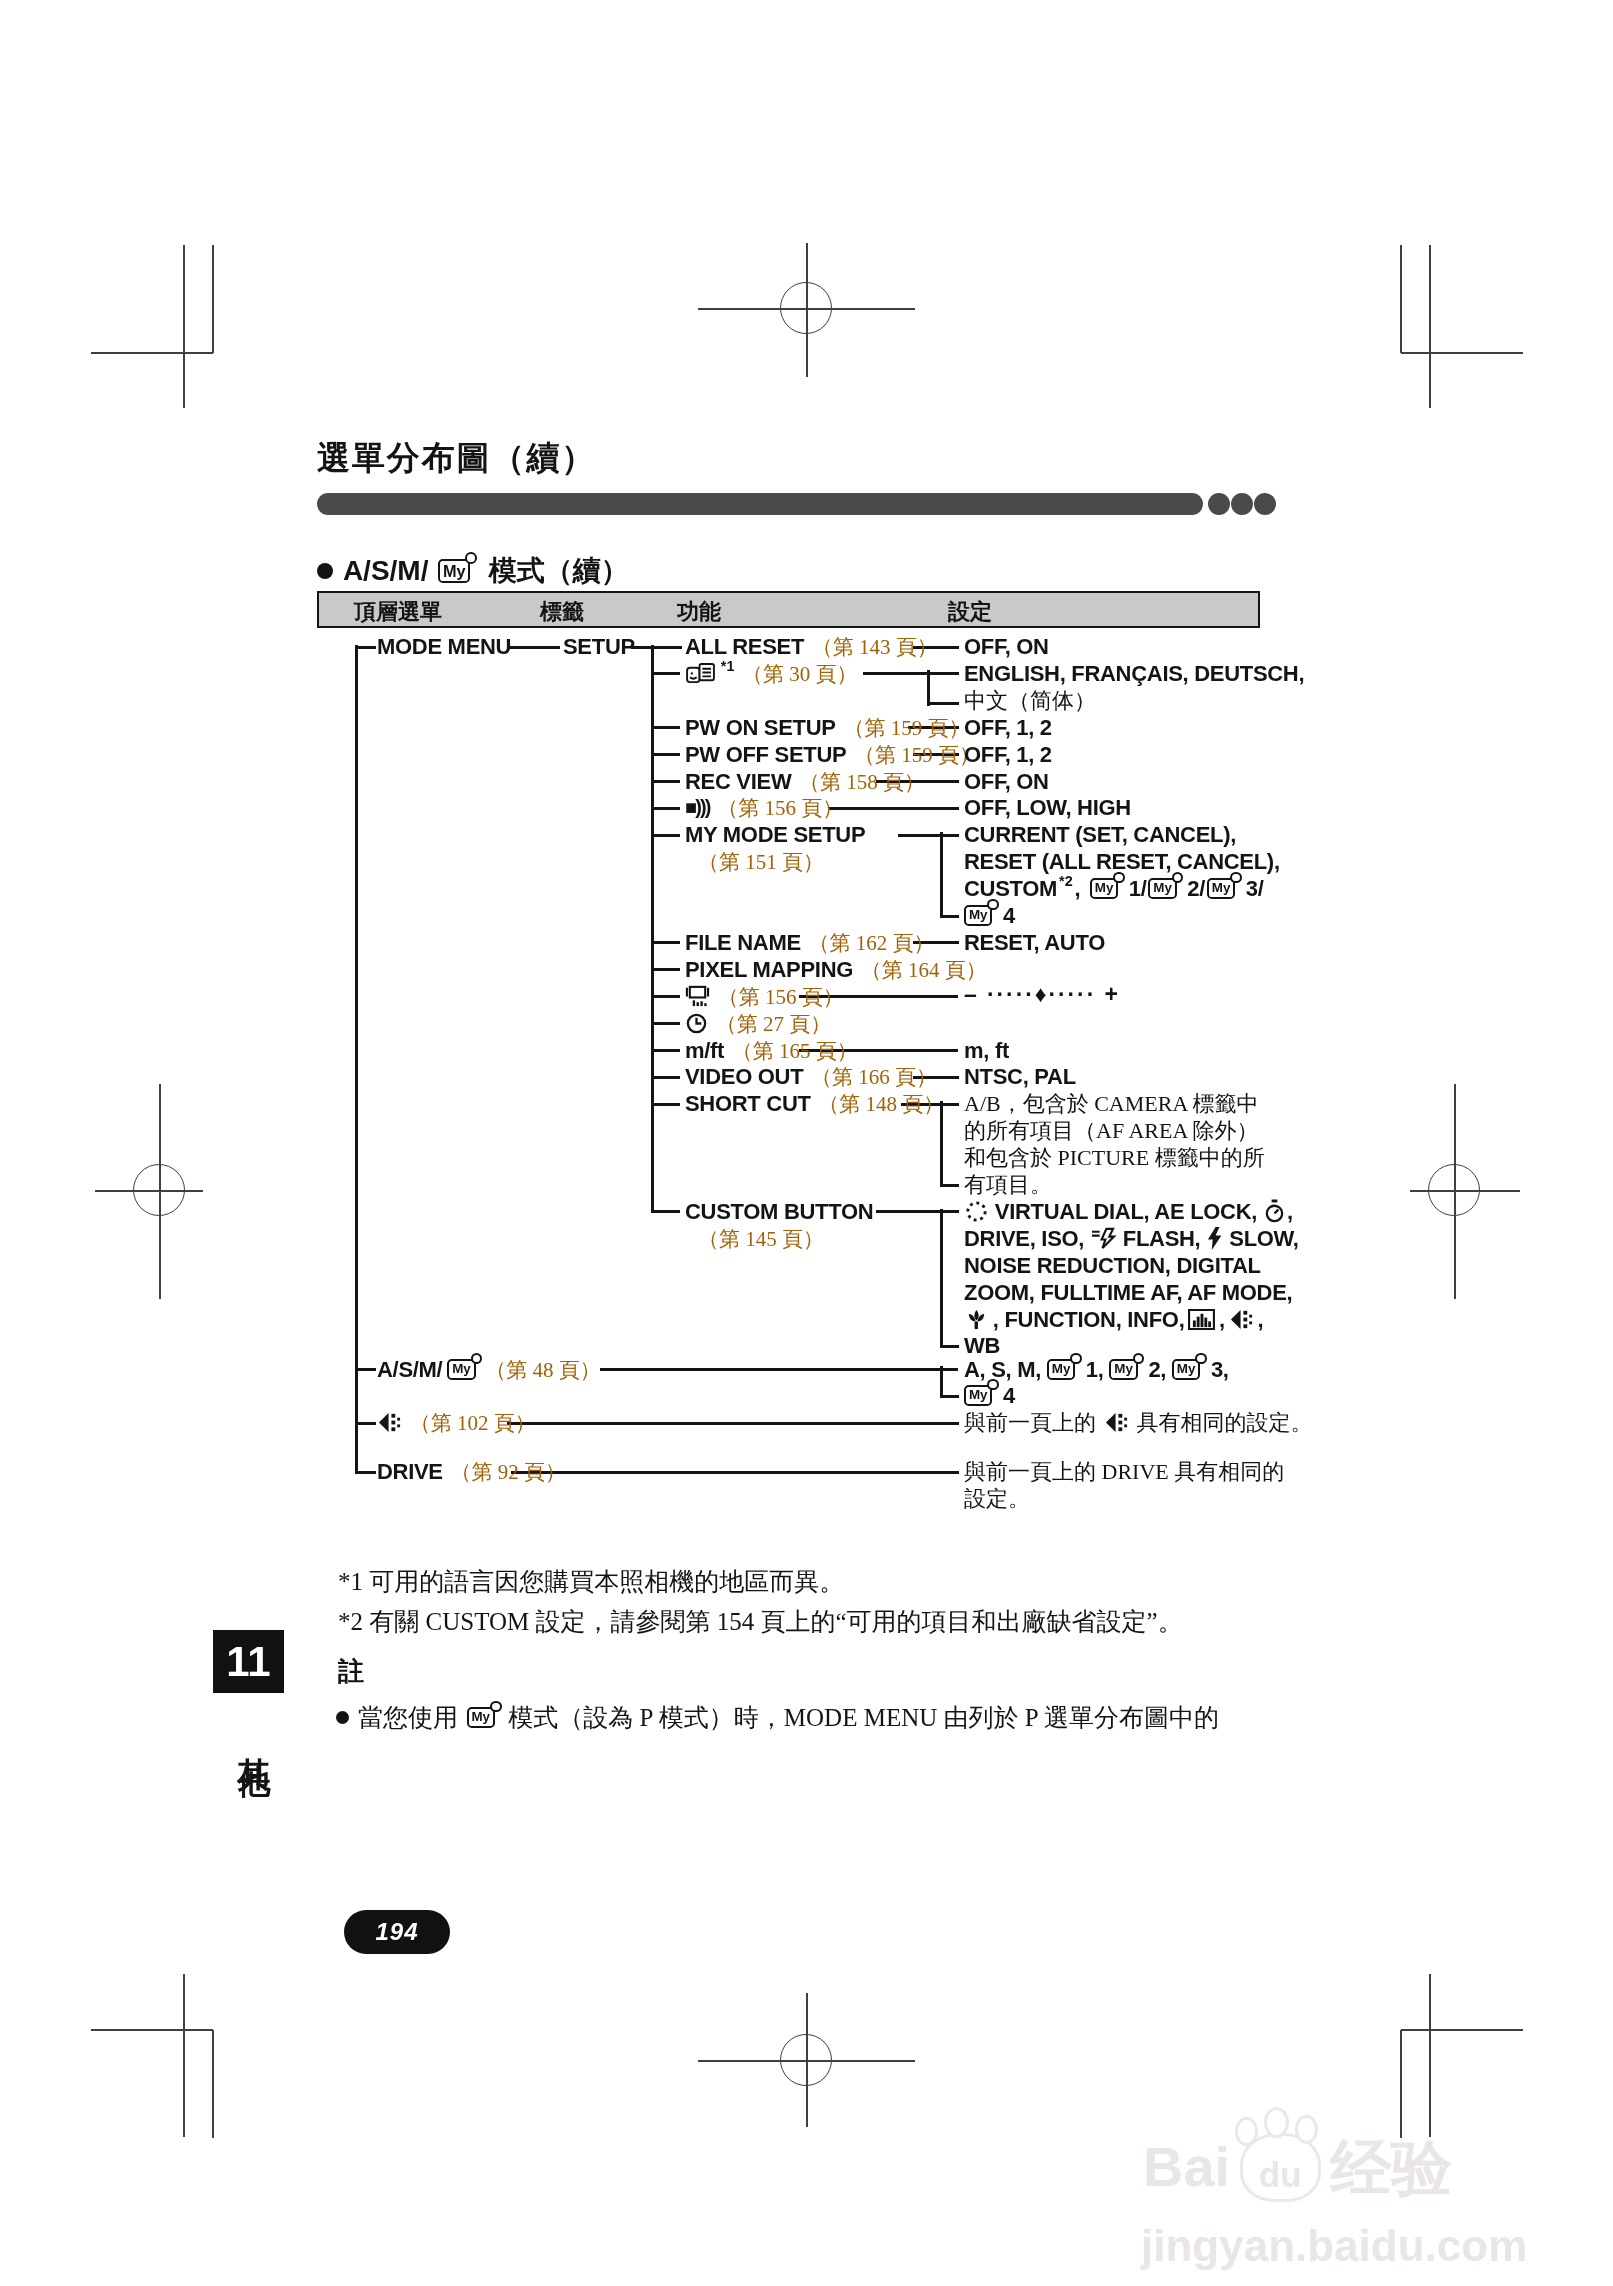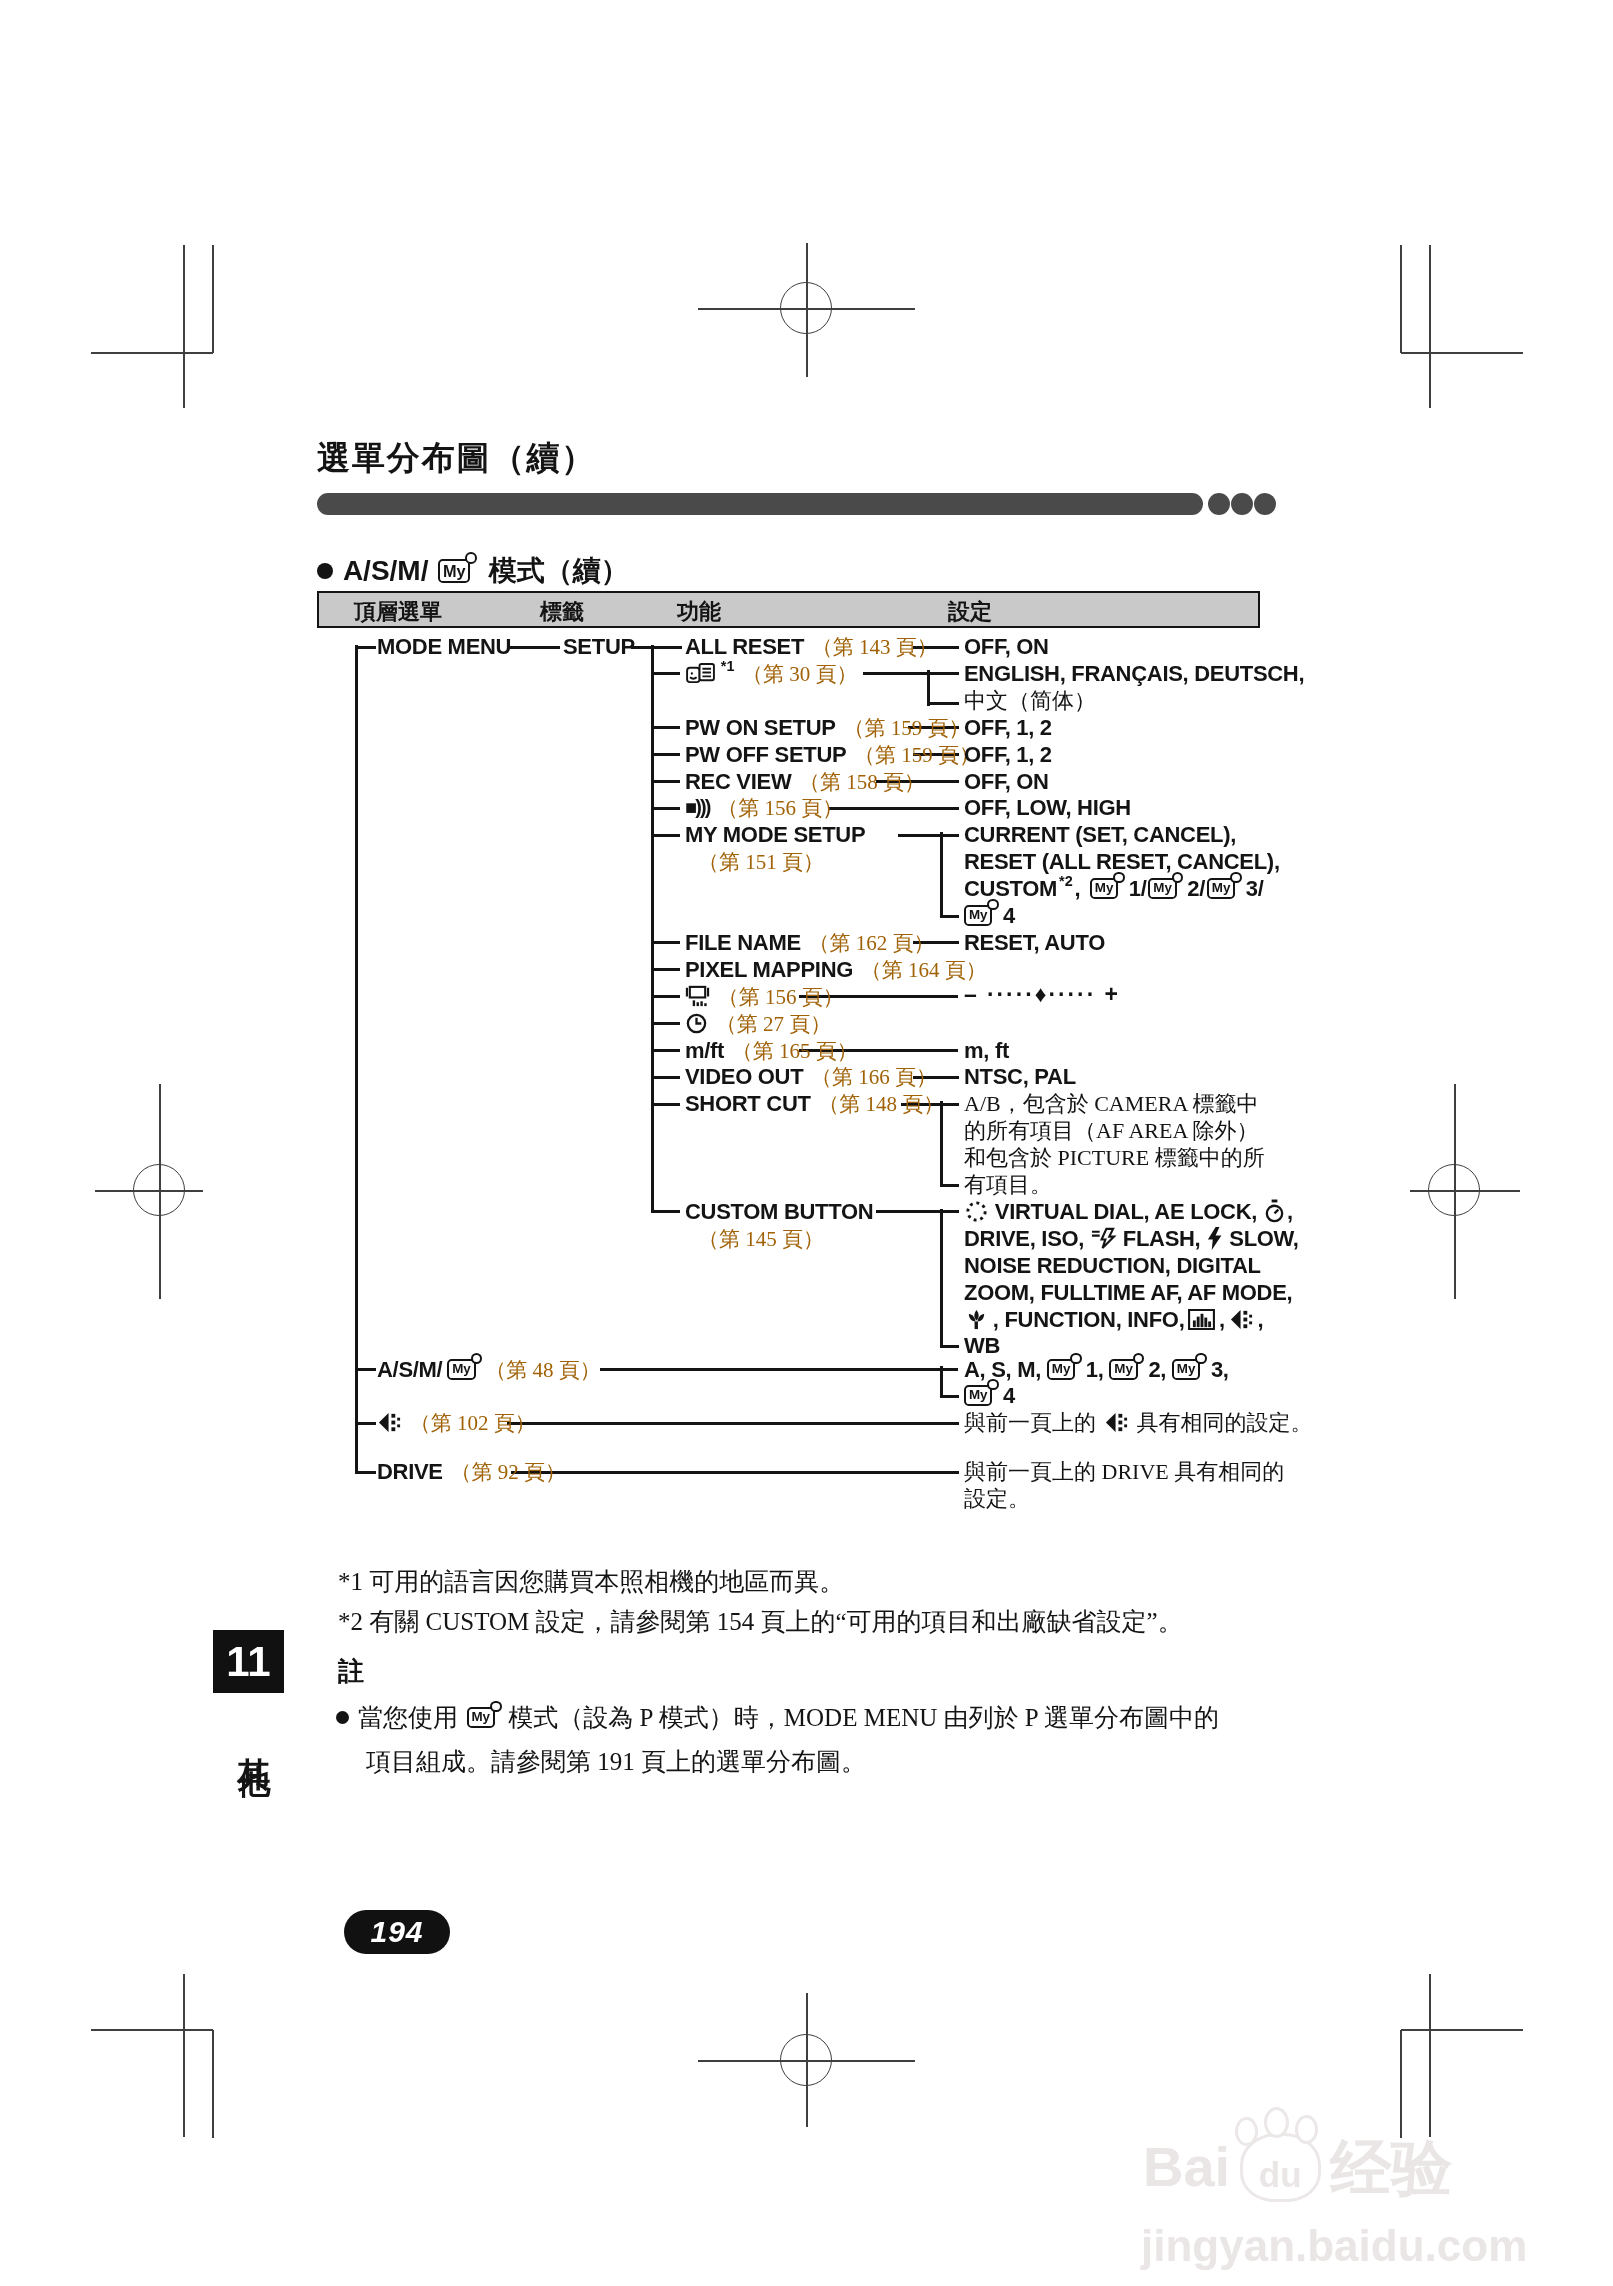--- a/index.html
+++ b/index.html
@@ -39,21 +39,21 @@
   .my.big{font-size:16.3px;line-height:20px;border-width:2.9px;}
   .isvg{display:inline-block;vertical-align:middle;flex:none;}
   
   .chap{position:absolute;left:213px;top:1582px;width:71px;height:63px;background:#111;
         color:#fff;font-size:42px;font-weight:bold;display:flex;align-items:center;justify-content:center;}
   .chapv{position:absolute;left:231px;top:1683px;font-size:33px;font-weight:bold;
          writing-mode:vertical-rl;text-orientation:upright;letter-spacing:7.7px;}
   
   .pill{position:absolute;left:344px;top:1862px;width:106px;height:44px;background:#111;border-radius:22px;
         color:#fff;display:flex;align-items:center;justify-content:center;
-        font-size:30px;font-weight:bold;font-style:italic;letter-spacing:1px;}
+        font-size:24px;font-weight:bold;font-style:italic;letter-spacing:1px;}
   
   .rmh{position:absolute;height:1.9px;background:#3f3f3f;}
   .rmv{position:absolute;width:1.9px;background:#3f3f3f;}
   .rmc{position:absolute;width:50px;height:50px;border:1.9px solid #3f3f3f;border-radius:50%;}
   
   .wm{position:absolute;color:#e9e6e5;font-weight:bold;white-space:nowrap;}
   .wmrow{display:inline-flex;align-items:flex-end;gap:5.8px;}
   .paw{position:relative;width:75px;height:63px;border:3.8px solid #ebe8e7;
        border-radius:46% 46% 42% 42%;background:#fff;margin:0 3.8px;}
   .toe{position:absolute;border:3.8px solid #ebe8e7;border-radius:50%;background:#fff;}
@@ -472,21 +472,20 @@
   <div class="chap">11</div>
   <div class="chapv">其他</div>
 
   <div class="abs" style="left:338px;top:1606px;font-size:26px;font-weight:bold;font-family:'Liberation Serif',serif">註</div>
   <div class="item" style="left:336px;top:1654px;gap:8.6px;height:31px">
     <span class="ndot"></span>
     <span class="notetxt">當您使用</span>
     <span class="my"><span>My</span></span>
     <span class="notetxt" style="margin-left:-3.8px">模式（設為 P 模式）時，MODE MENU 由列於 P 選單分布圖中的</span>
   </div>
-  <div class="abs notetxt" style="left:366px;top:1697px">項目組成。請參閱第 191 頁上的選單分布圖。</div>
 
   <div class="pill">194</div>
 
   <div class="wm" style="left:1143px;top:2083px">
     <span class="wmrow">
       <span style="font-size:56px;line-height:71px">Bai</span>
       <span class="paw">
         <span class="toe" style="width:17.3px;height:23px;left:-7.7px;top:-19px"></span>
         <span class="toe" style="width:19px;height:25px;left:21px;top:-29px"></span>
         <span class="toe" style="width:17.3px;height:23px;left:52px;top:-21px"></span>

